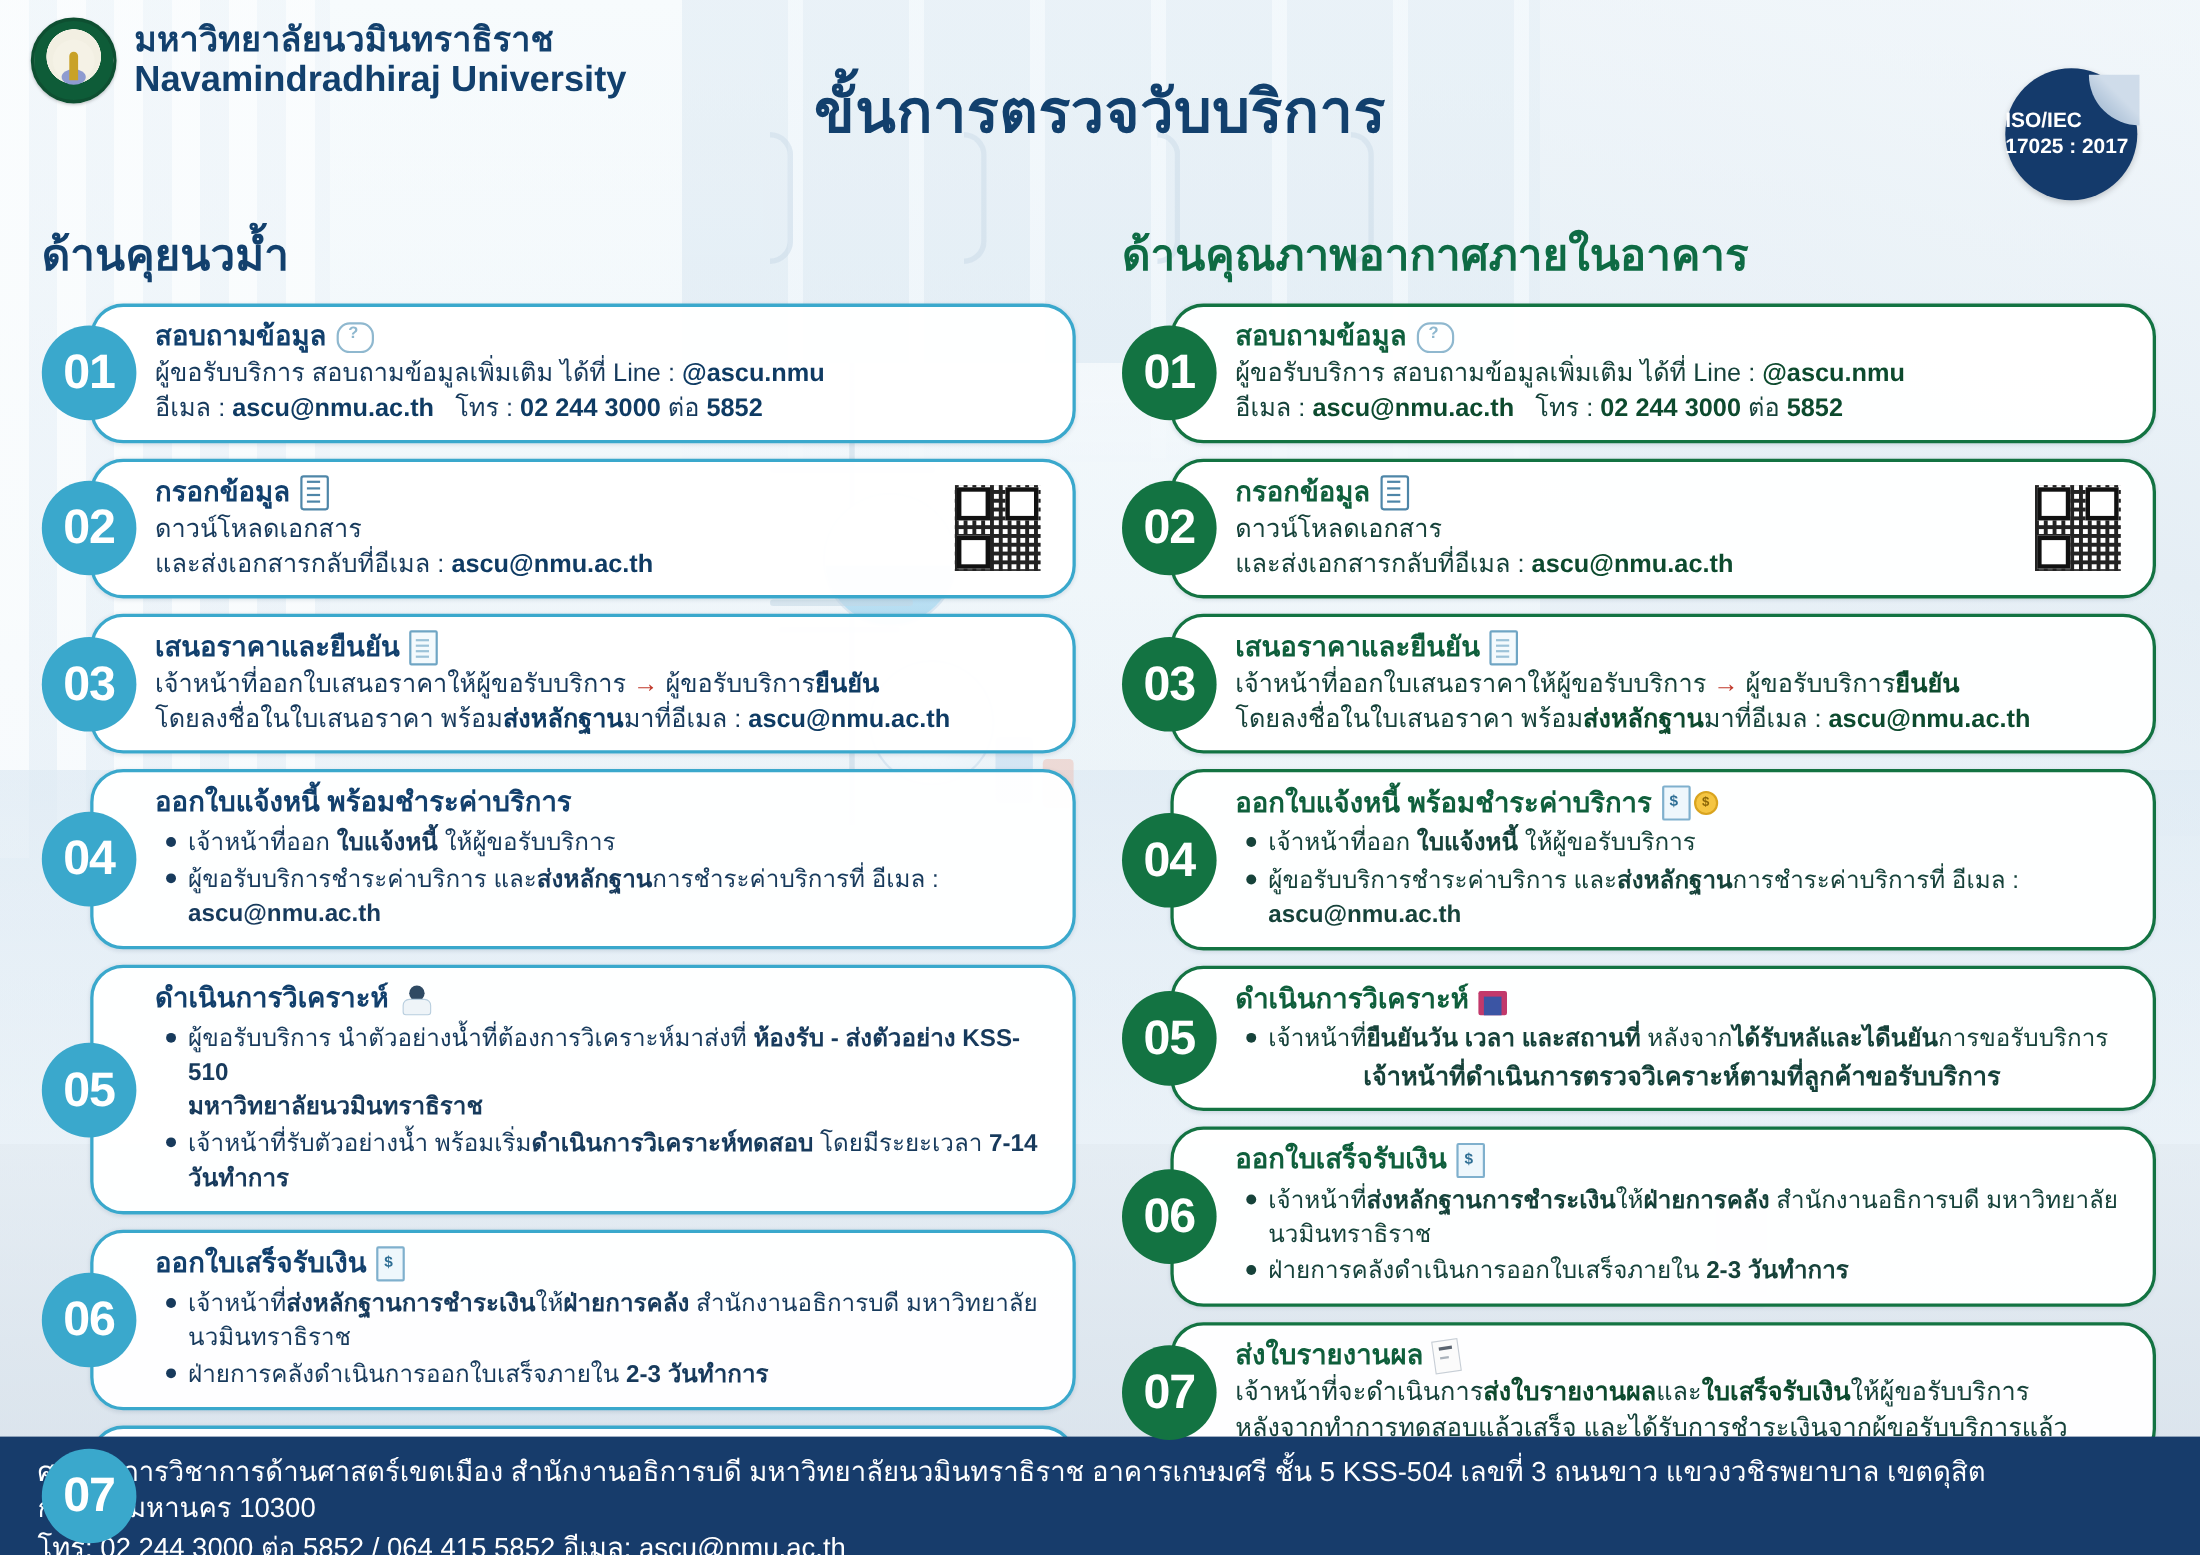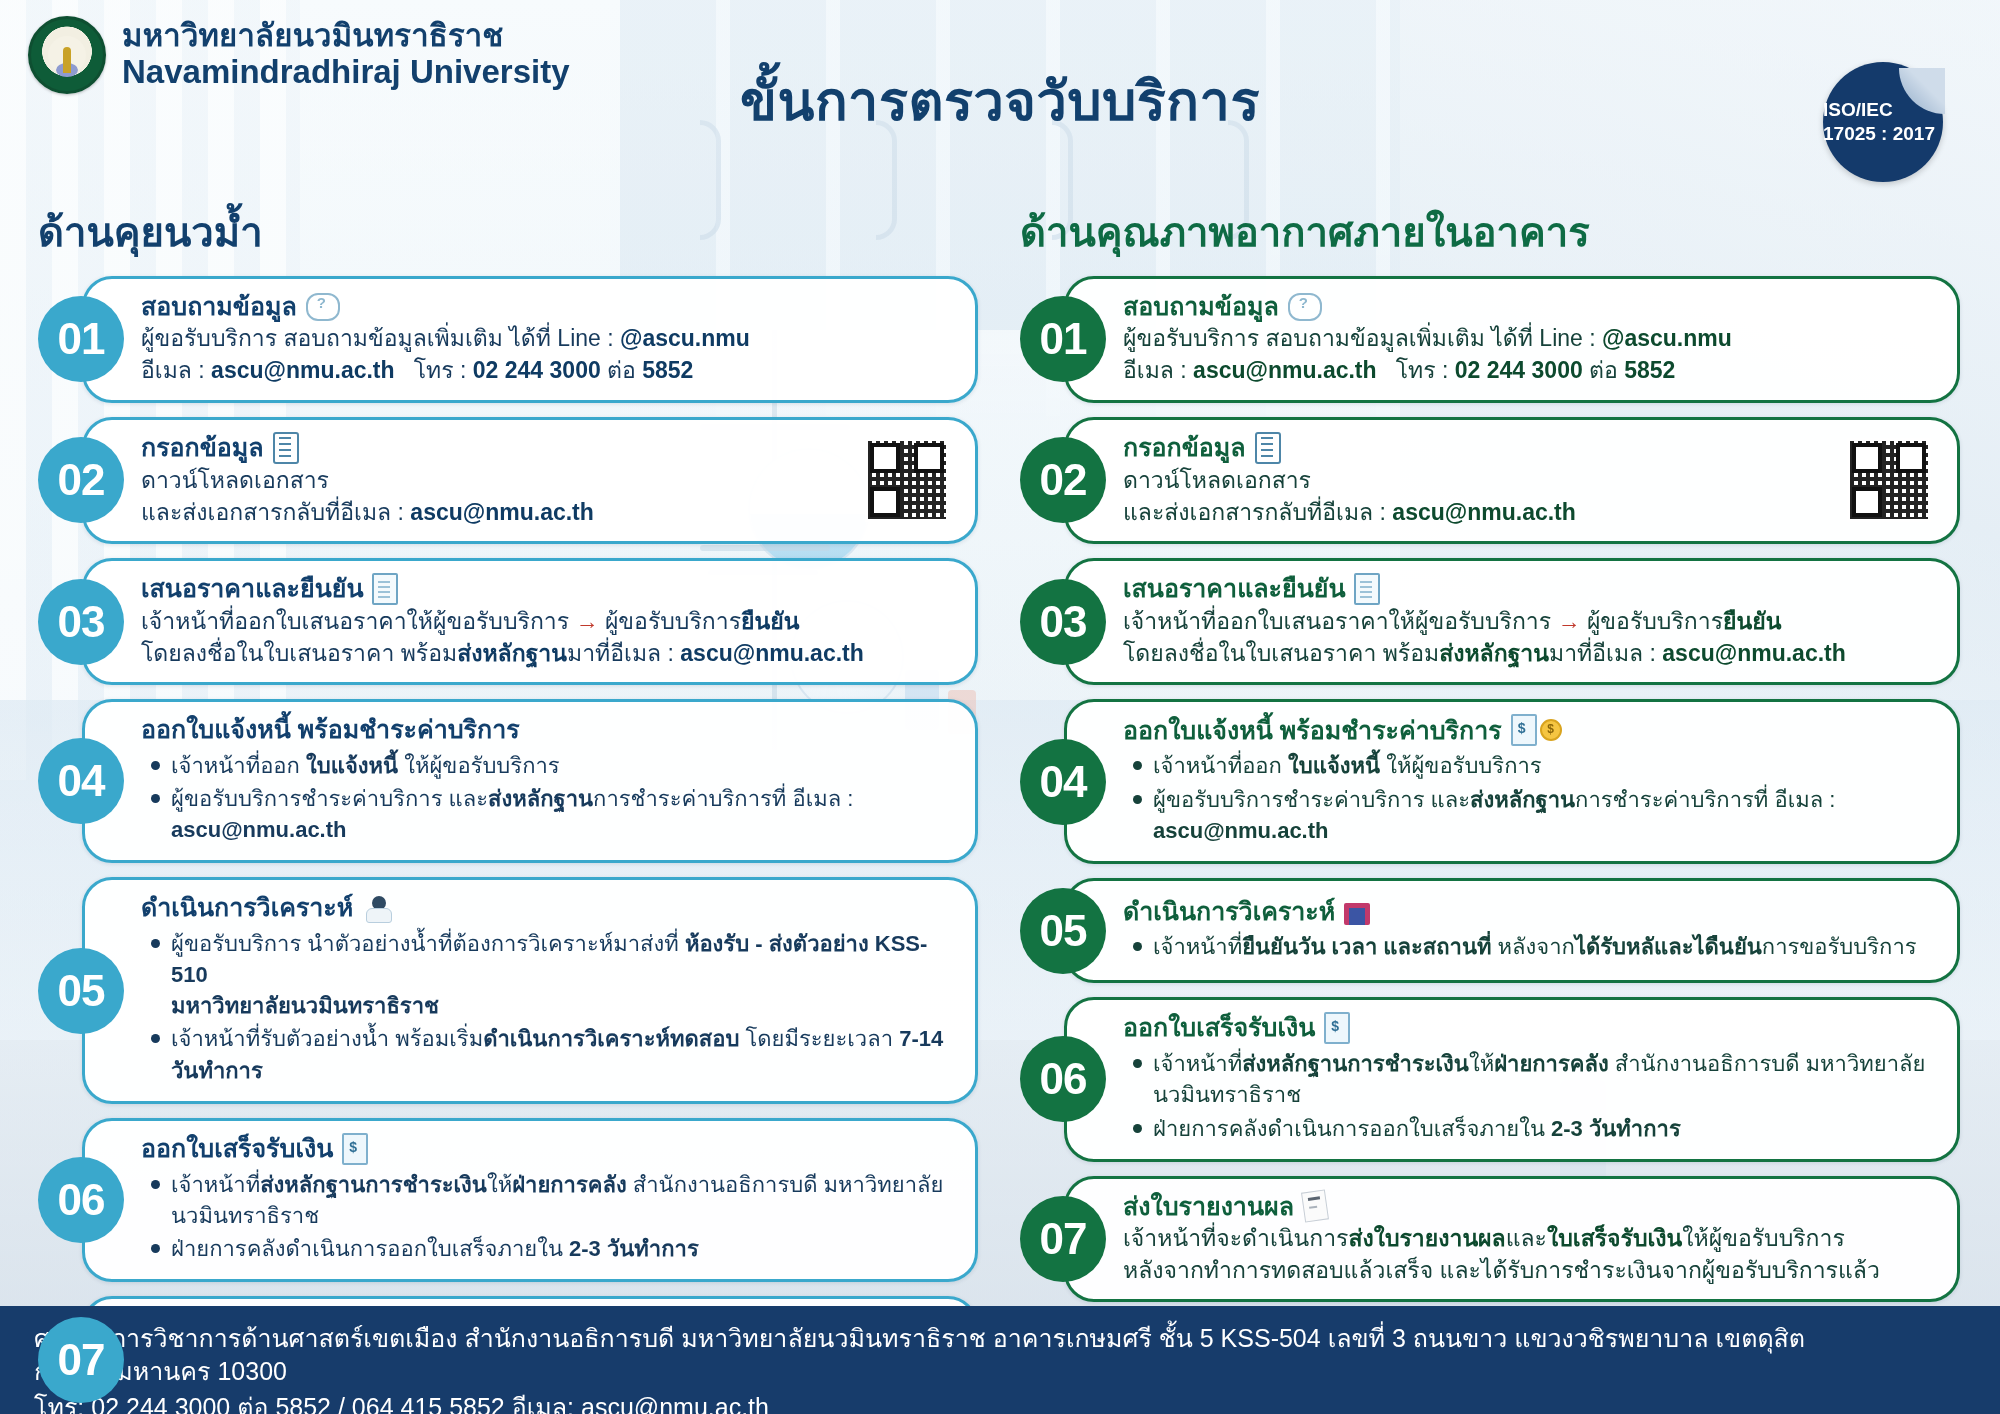--- a/index.html
+++ b/index.html
@@ -385,20 +385,21 @@
     <div class="step">
       <div class="badge">05</div>
       <div class="card">
         <div class="card-title">
           <span>ดำเนินการวิเคราะห์</span>
           <span class="ic ic-house"></span>
         </div>
         <ul class="bul">
           <li>เจ้าหน้าที่<b>ยืนยันวัน เวลา และสถานที่</b> หลังจาก<b>ได้รับหลัและไดืนยัน</b>การขอรับบริการ</li>
         </ul>
+        <div class="line center-line">เจ้าหน้าที่ดำเนินการตรวจวิเคราะห์ตามที่ลูกค้าขอรับบริการ</div>
       </div>
     </div>
 
     <div class="step">
       <div class="badge">06</div>
       <div class="card">
         <div class="card-title">
           <span>ออกใบเสร็จรับเงิน</span>
           <span class="ic ic-bill"></span>
         </div>

